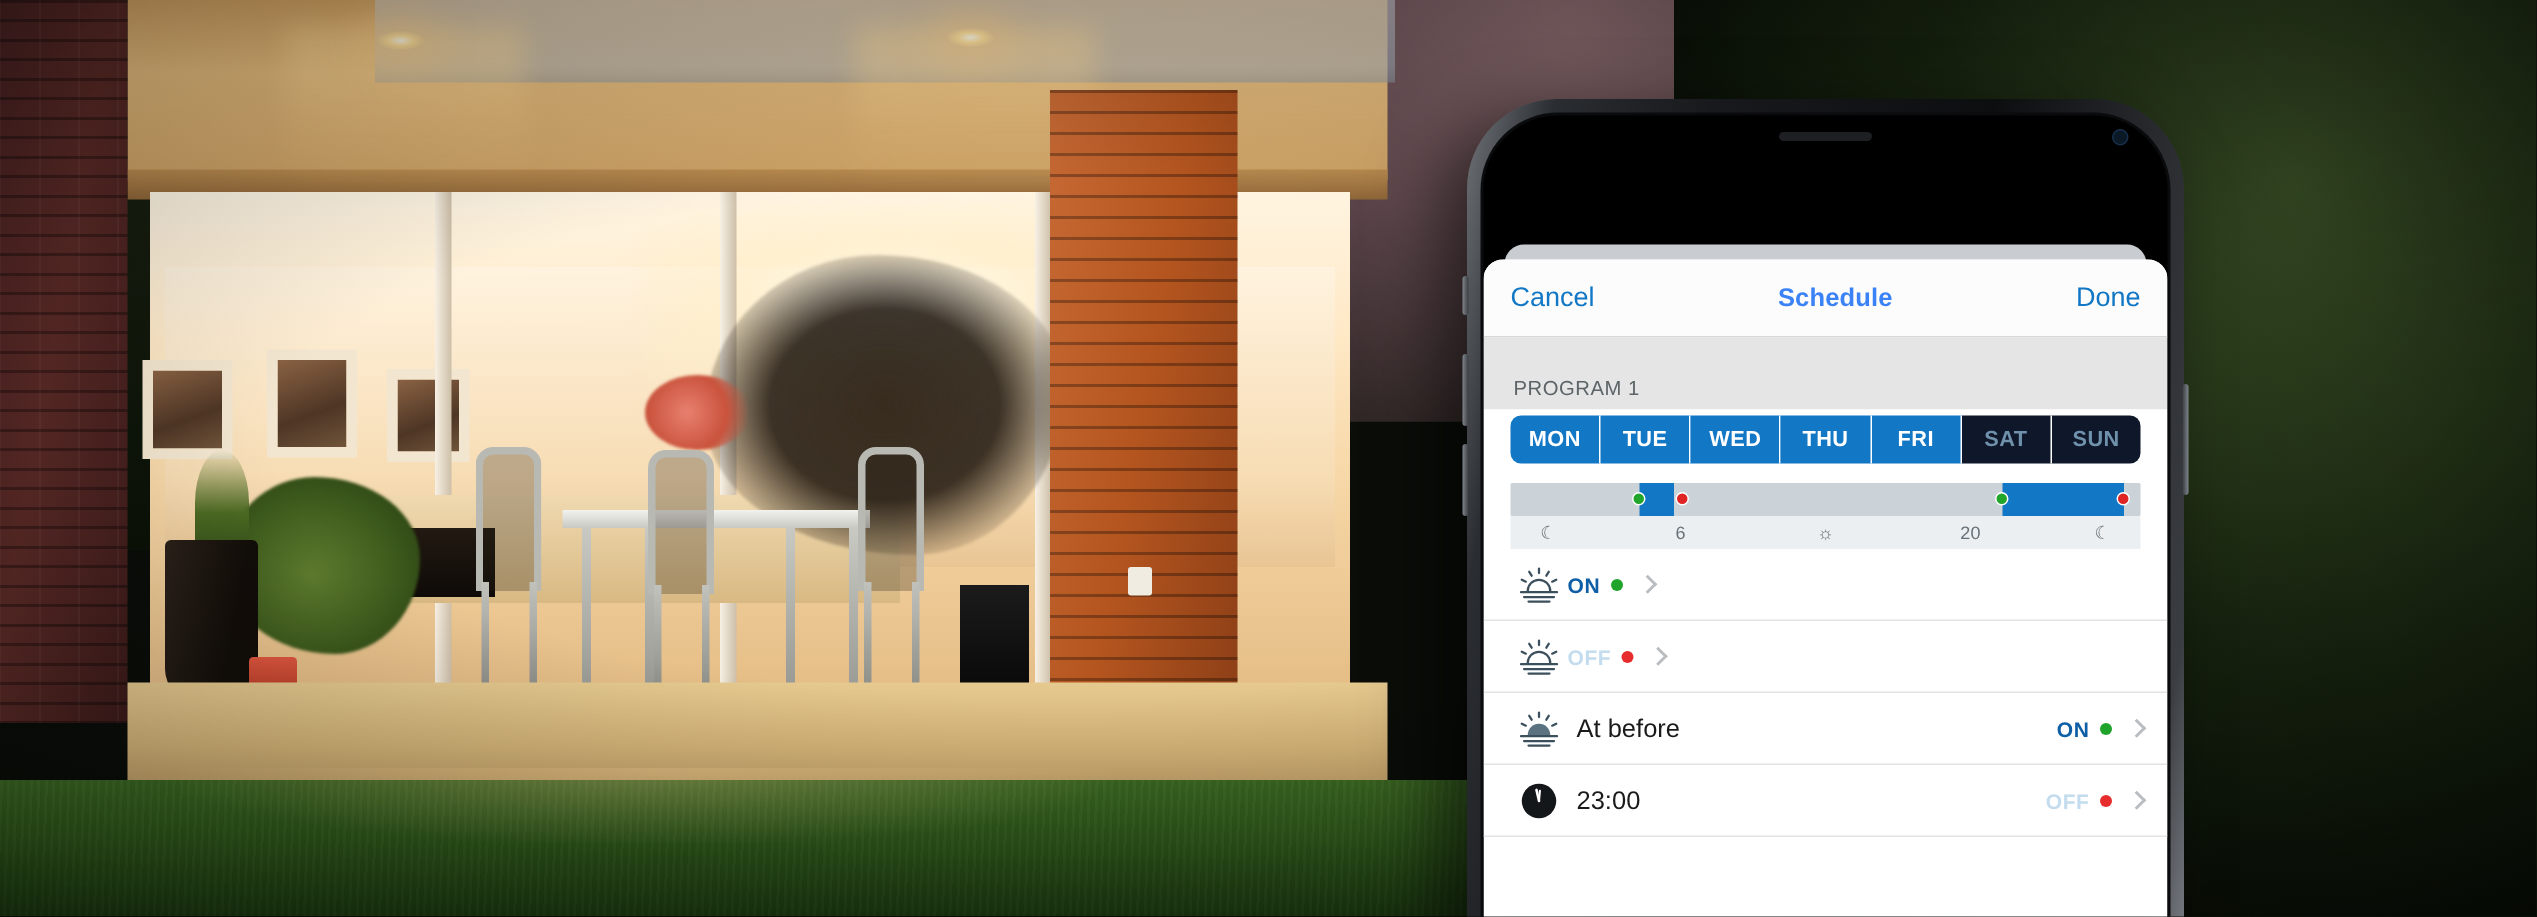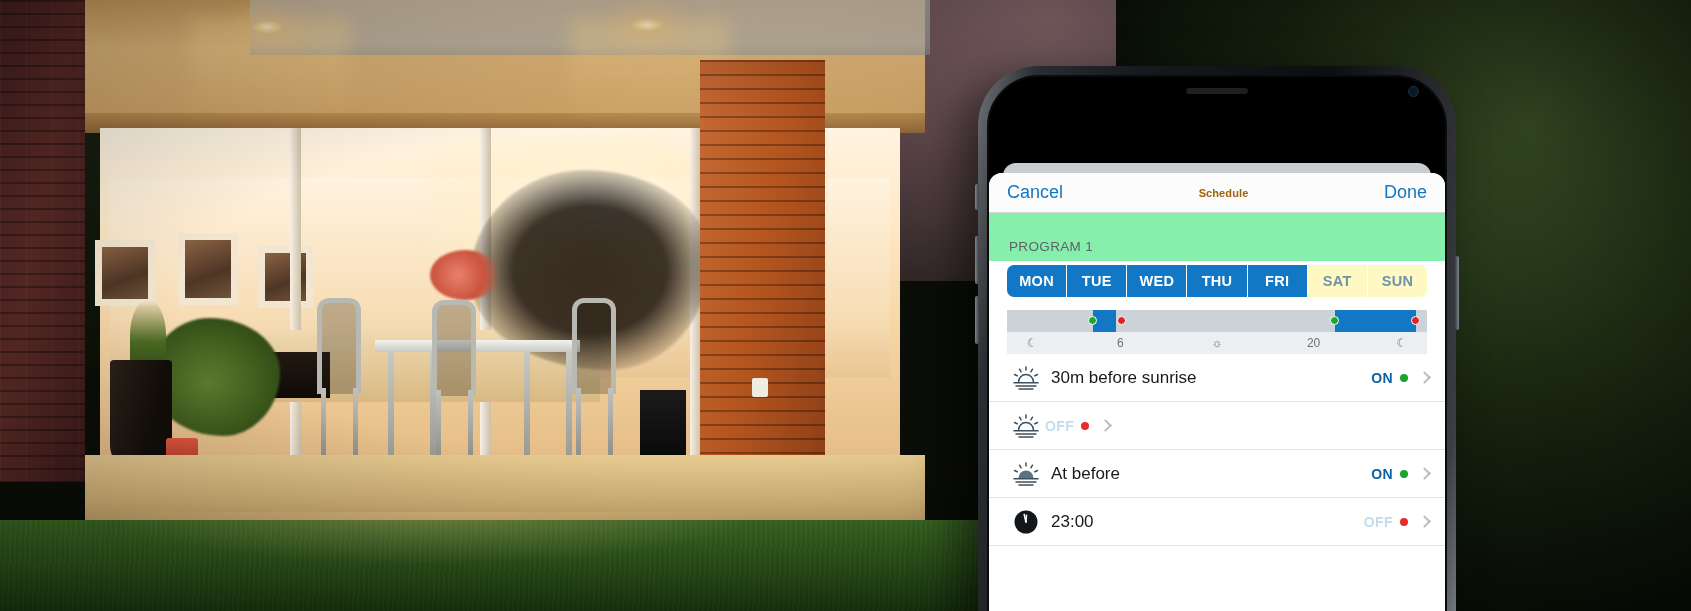--- a/index.html
+++ b/index.html
@@ -265,44 +265,44 @@
     background: #c9cdd1; border-radius: 13px 13px 0 0; z-index: 1;
   }
   
   .sheet {
     position: absolute; left: 0; right: 0; top: 96px; bottom: 0;
     background: #fff; border-radius: 13px 13px 0 0; z-index: 2;
     overflow: hidden;
   }
 
   .navbar {
-    height: 40px; display: flex; align-items: center; justify-content: space-between;
+    height: 52px; display: flex; align-items: center; justify-content: space-between;
     padding: 0 18px; background: #fcfcfc;
     border-bottom: 1px solid #d7d7d9;
   }
   .nav-btn { color: #1277c4; font-size: 18px; }
-  .nav-title { font-size: 11px; font-weight: 700; color: #a16207; letter-spacing: .1px; }
+  .nav-title { font-size: 17px; font-weight: 700; color: #3b82f6; letter-spacing: .1px; }
 
   .section-head {
-    background: #86efac;
+    background: #e5e5e5;
     padding: 26px 20px 7px 20px;
     font-size: 13.5px; color: #5c6468; letter-spacing: .35px;
   }
 
   .days {
     display: flex; padding: 0 18px; background: #fff;
     height: 40px; align-items: center;
   }
   .day {
     flex: 1; height: 32px; display: flex; align-items: center; justify-content: center;
     font-size: 14.5px; font-weight: 600; letter-spacing: .3px;
     border-right: 1px solid #fff;
     background: #1277c4; color: #fff;
   }
-  .day.off { background: #fef9c3; color: #6f91ab; }
+  .day.off { background: #0f172a; color: #6f91ab; }
   .day:first-child { border-radius: 7px 0 0 7px; }
   .day:last-child { border-radius: 0 7px 7px 0; border-right: none; }
 
   .timeline-wrap { padding: 9px 18px 0 18px; background: #fff; }
   .timeline {
     position: relative; height: 22px; background: #ccd3d8; border-radius: 1px;
   }
   .tl-block { position: absolute; top: 0; height: 22px; background: #1277c4; }
   .tl-dot {
     position: absolute; top: 6px; width: 9px; height: 9px; border-radius: 50%;
@@ -476,21 +476,20 @@
                   <path d="M21.5 4.2 l-1.6 2.6"></path>
                 <path d="M3.5 9.5 l2.7 1.3"></path>
                   <path d="M26.5 9.5 l-2.7 1.3"></path>
                 <path d="M7.5 17 a7.5 7.5 0 0 1 15 0"></path>
                 <path d="M3 17.8 h24"></path>
                   <path d="M5 21 h20"></path>
                   <path d="M8 24 h14"></path>
               </g>
             </svg>
           </div>
-          <div class="row-label">30m before sunrise</div>
           <div class="row-state on">ON</div>
           <div class="state-dot green"></div>
           <div class="chev"></div>
         </div>
 
         <div class="row">
           <div class="row-icon">
             <svg width="30" height="26" viewBox="0 0 30 26">
               <g stroke="#3c4f5c" stroke-width="1.5" stroke-linecap="round" fill="none">
                 <path d="M15 2 v3"></path>

